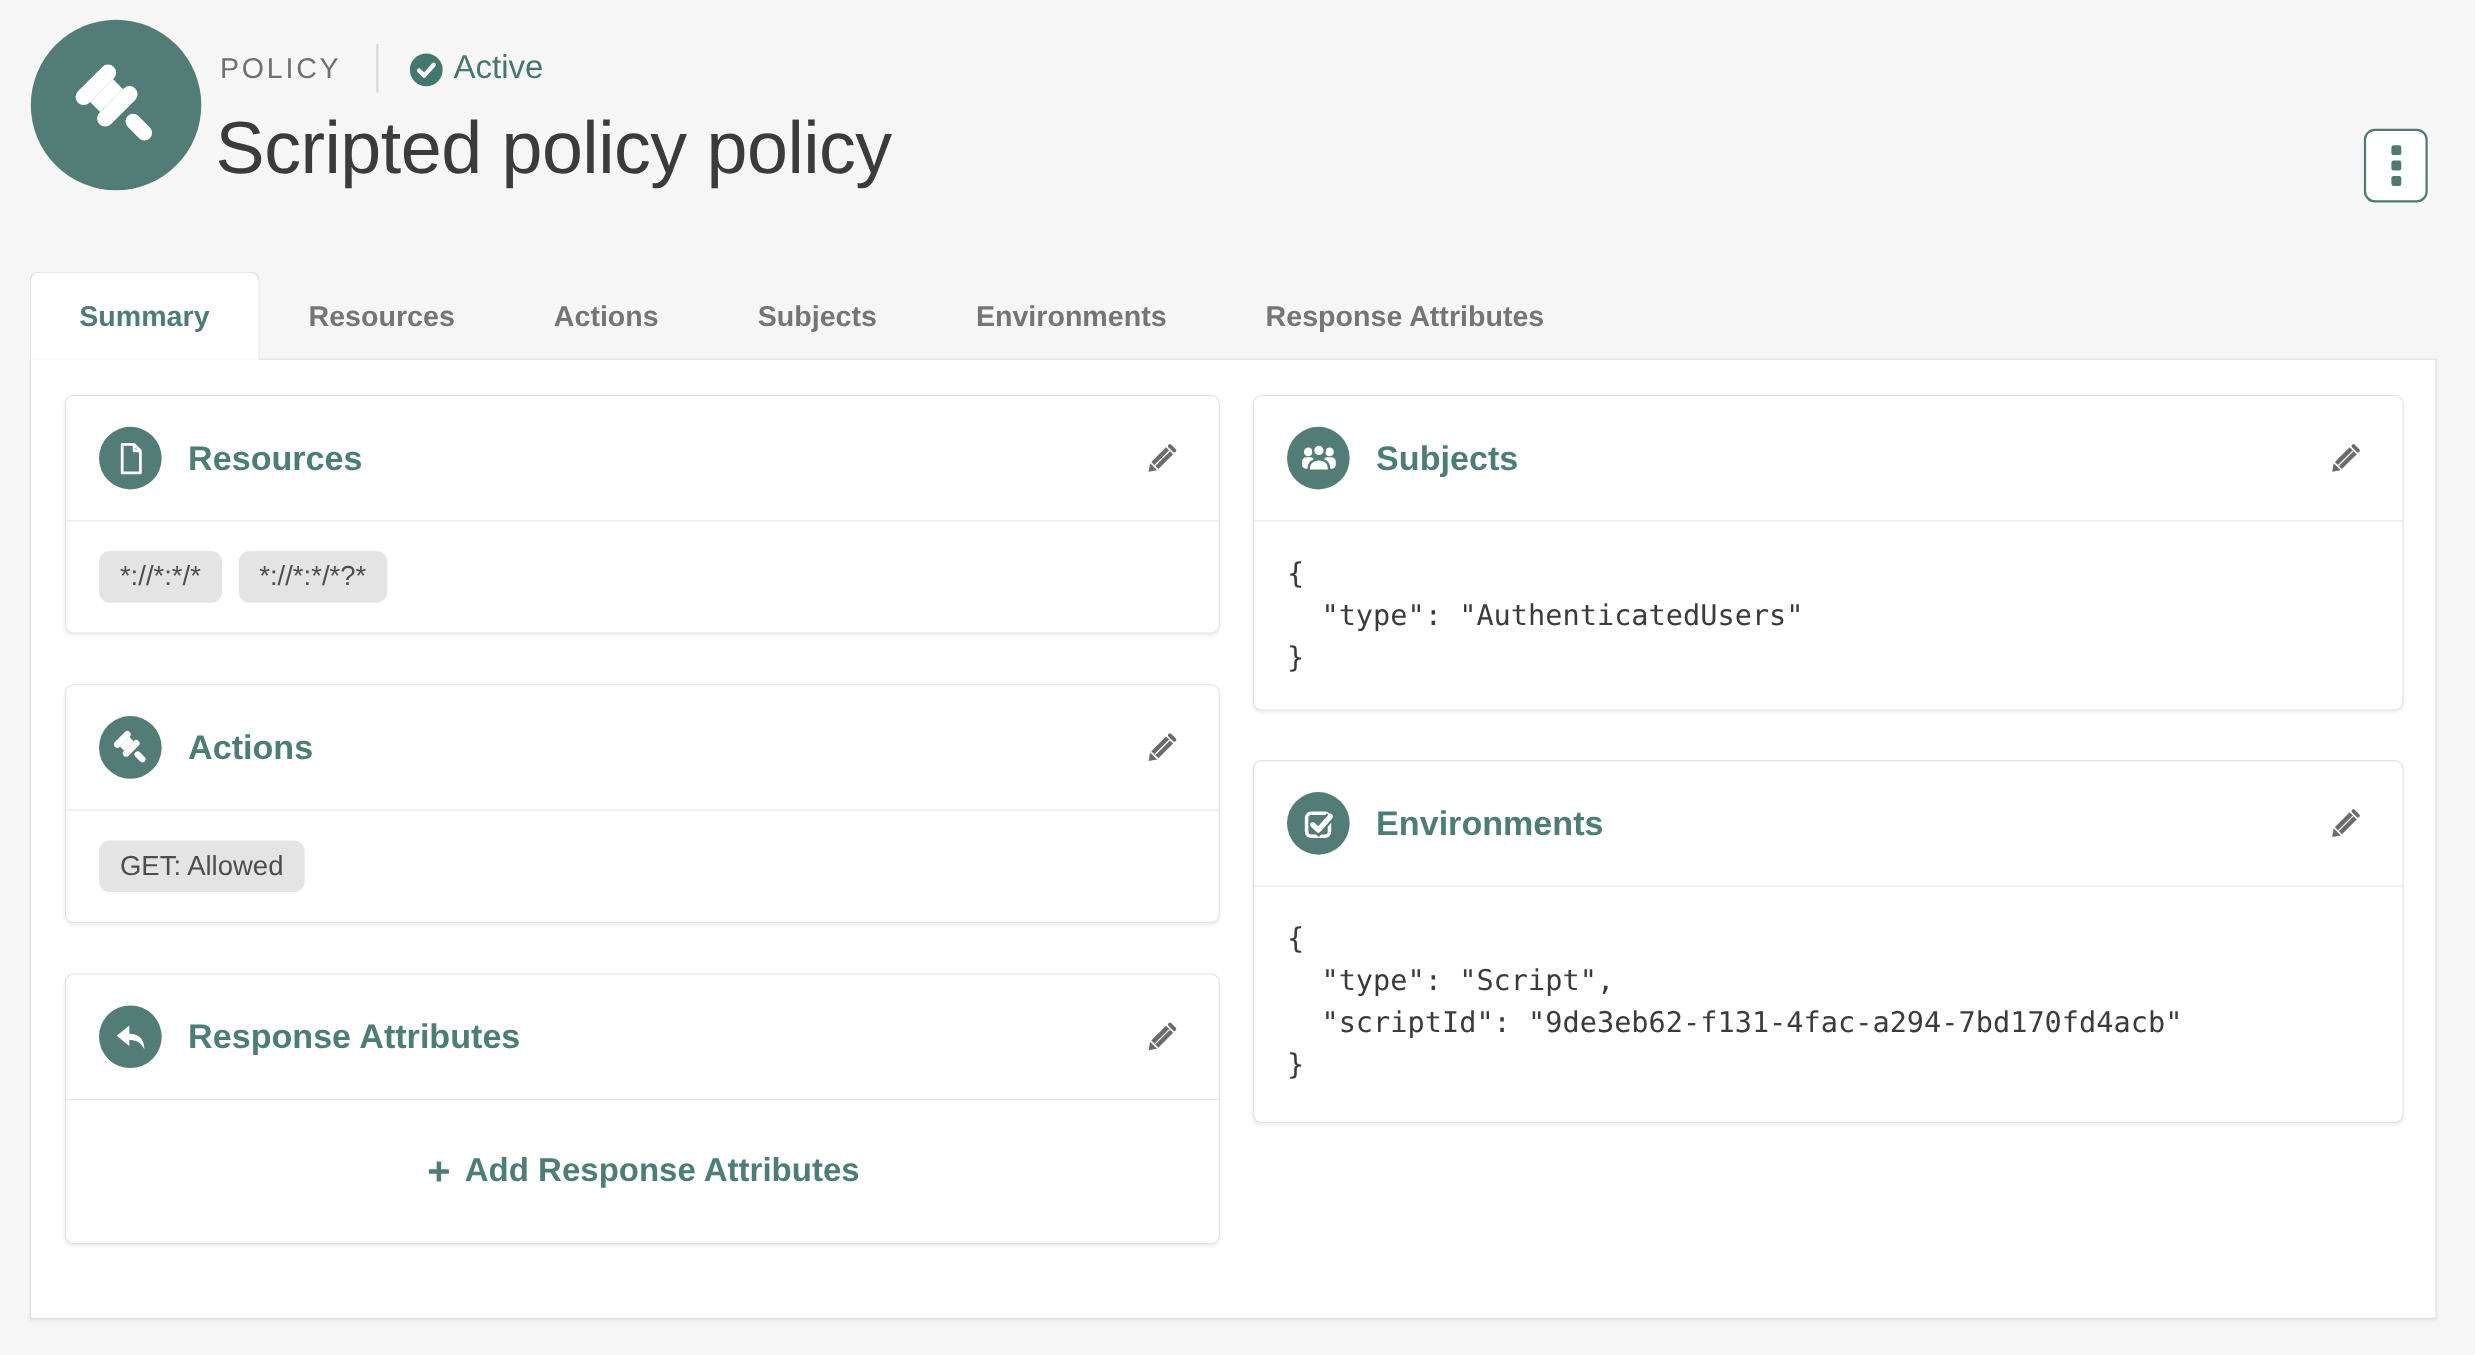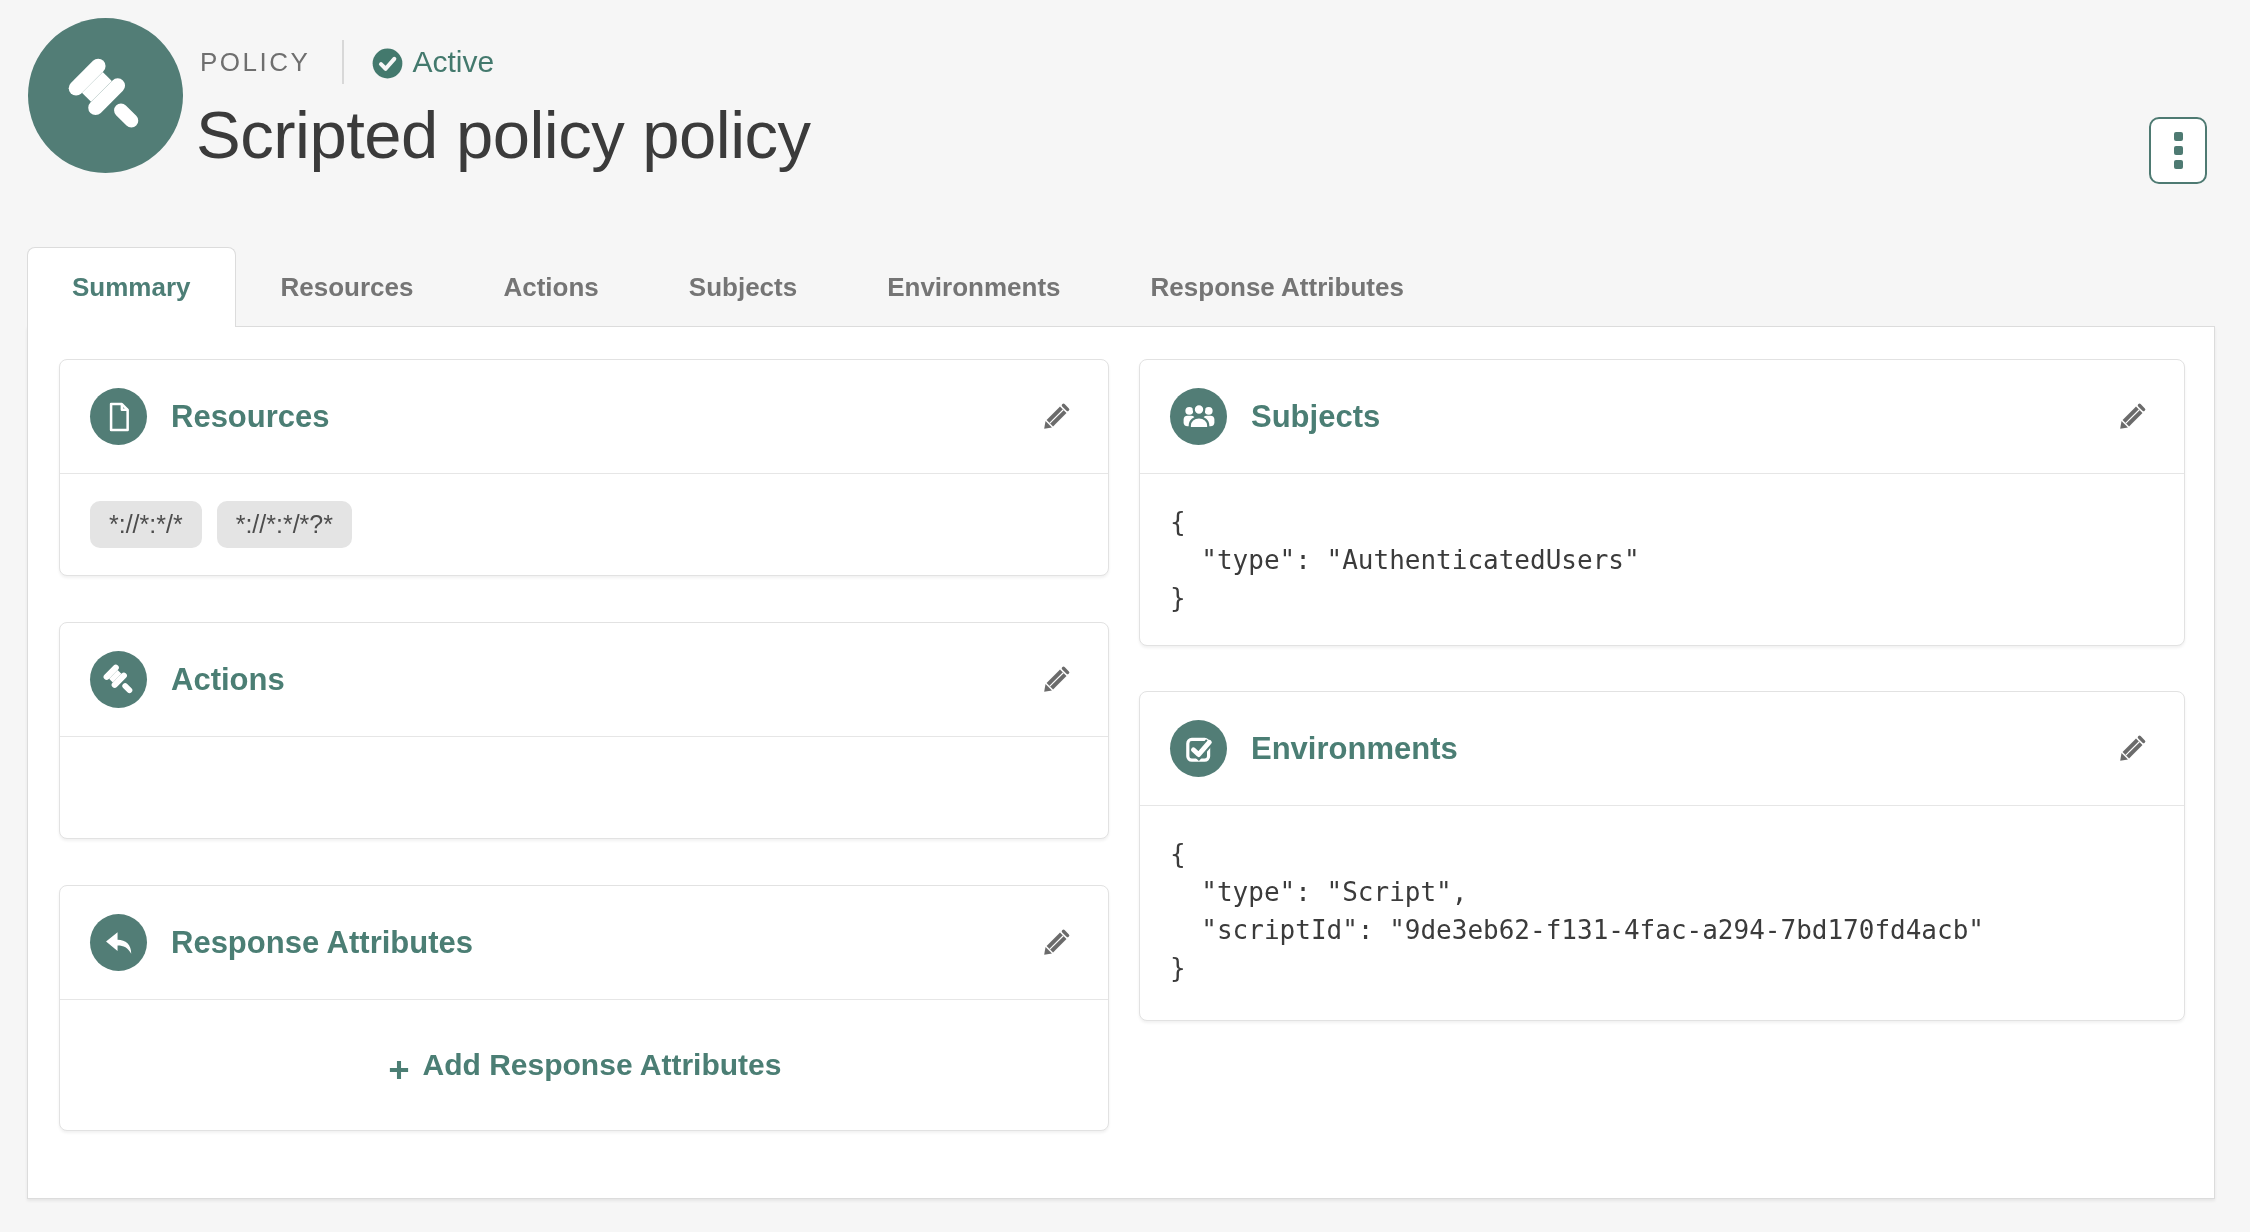--- a/index.html
+++ b/index.html
@@ -95,21 +95,21 @@
     background:#e4e4e4; color:#4d4d4d; font-size:25px;
     padding:9px 19px; border-radius:10px; white-space:nowrap;
   }
   .code-block {
     font-family:"DejaVu Sans Mono", monospace;
     font-size:26px; line-height:38px; color:#3b3b3b;
     padding:29px 30px; white-space:pre;
   }
   .add-link-wrap { height:100%; display:flex; align-items:center; justify-content:center; }
   .add-link {
-    display:flex; align-items:flex-end; gap:12px;
+    display:flex; align-items:center; gap:12px;
     font-size:30px; font-weight:700; color:#4b7e74; cursor:pointer; text-decoration:none;
   }
   .h217 { height:217px; flex:0 0 217px; }
   .h246 { height:246px; flex:0 0 246px; }
   .h287 { height:287px; flex:0 0 287px; }
   .h330 { height:330px; flex:0 0 330px; }
 </style>
 </head>
 <body>
 
@@ -228,20 +228,25 @@
               <use href="#i-gavel"></use>
             </svg>
         </span>
         <span class="card-title">Actions</span>
         <button class="edit-button">
           <svg width="38" height="38" viewBox="0 0 100 100">
               <use href="#i-pencil"></use>
             </svg>
         </button>
       </div>
+      <div class="card-body">
+        <div class="tag-row">
+          <span class="tag">GET: Allowed</span>
+        </div>
+      </div>
     </section>
 
     <section class="card h246">
       <div class="card-header">
         <span class="icon-circle">
           <svg width="36" height="36" viewBox="0 0 100 100">
               <use href="#i-reply"></use>
             </svg>
         </span>
         <span class="card-title">Response Attributes</span>

